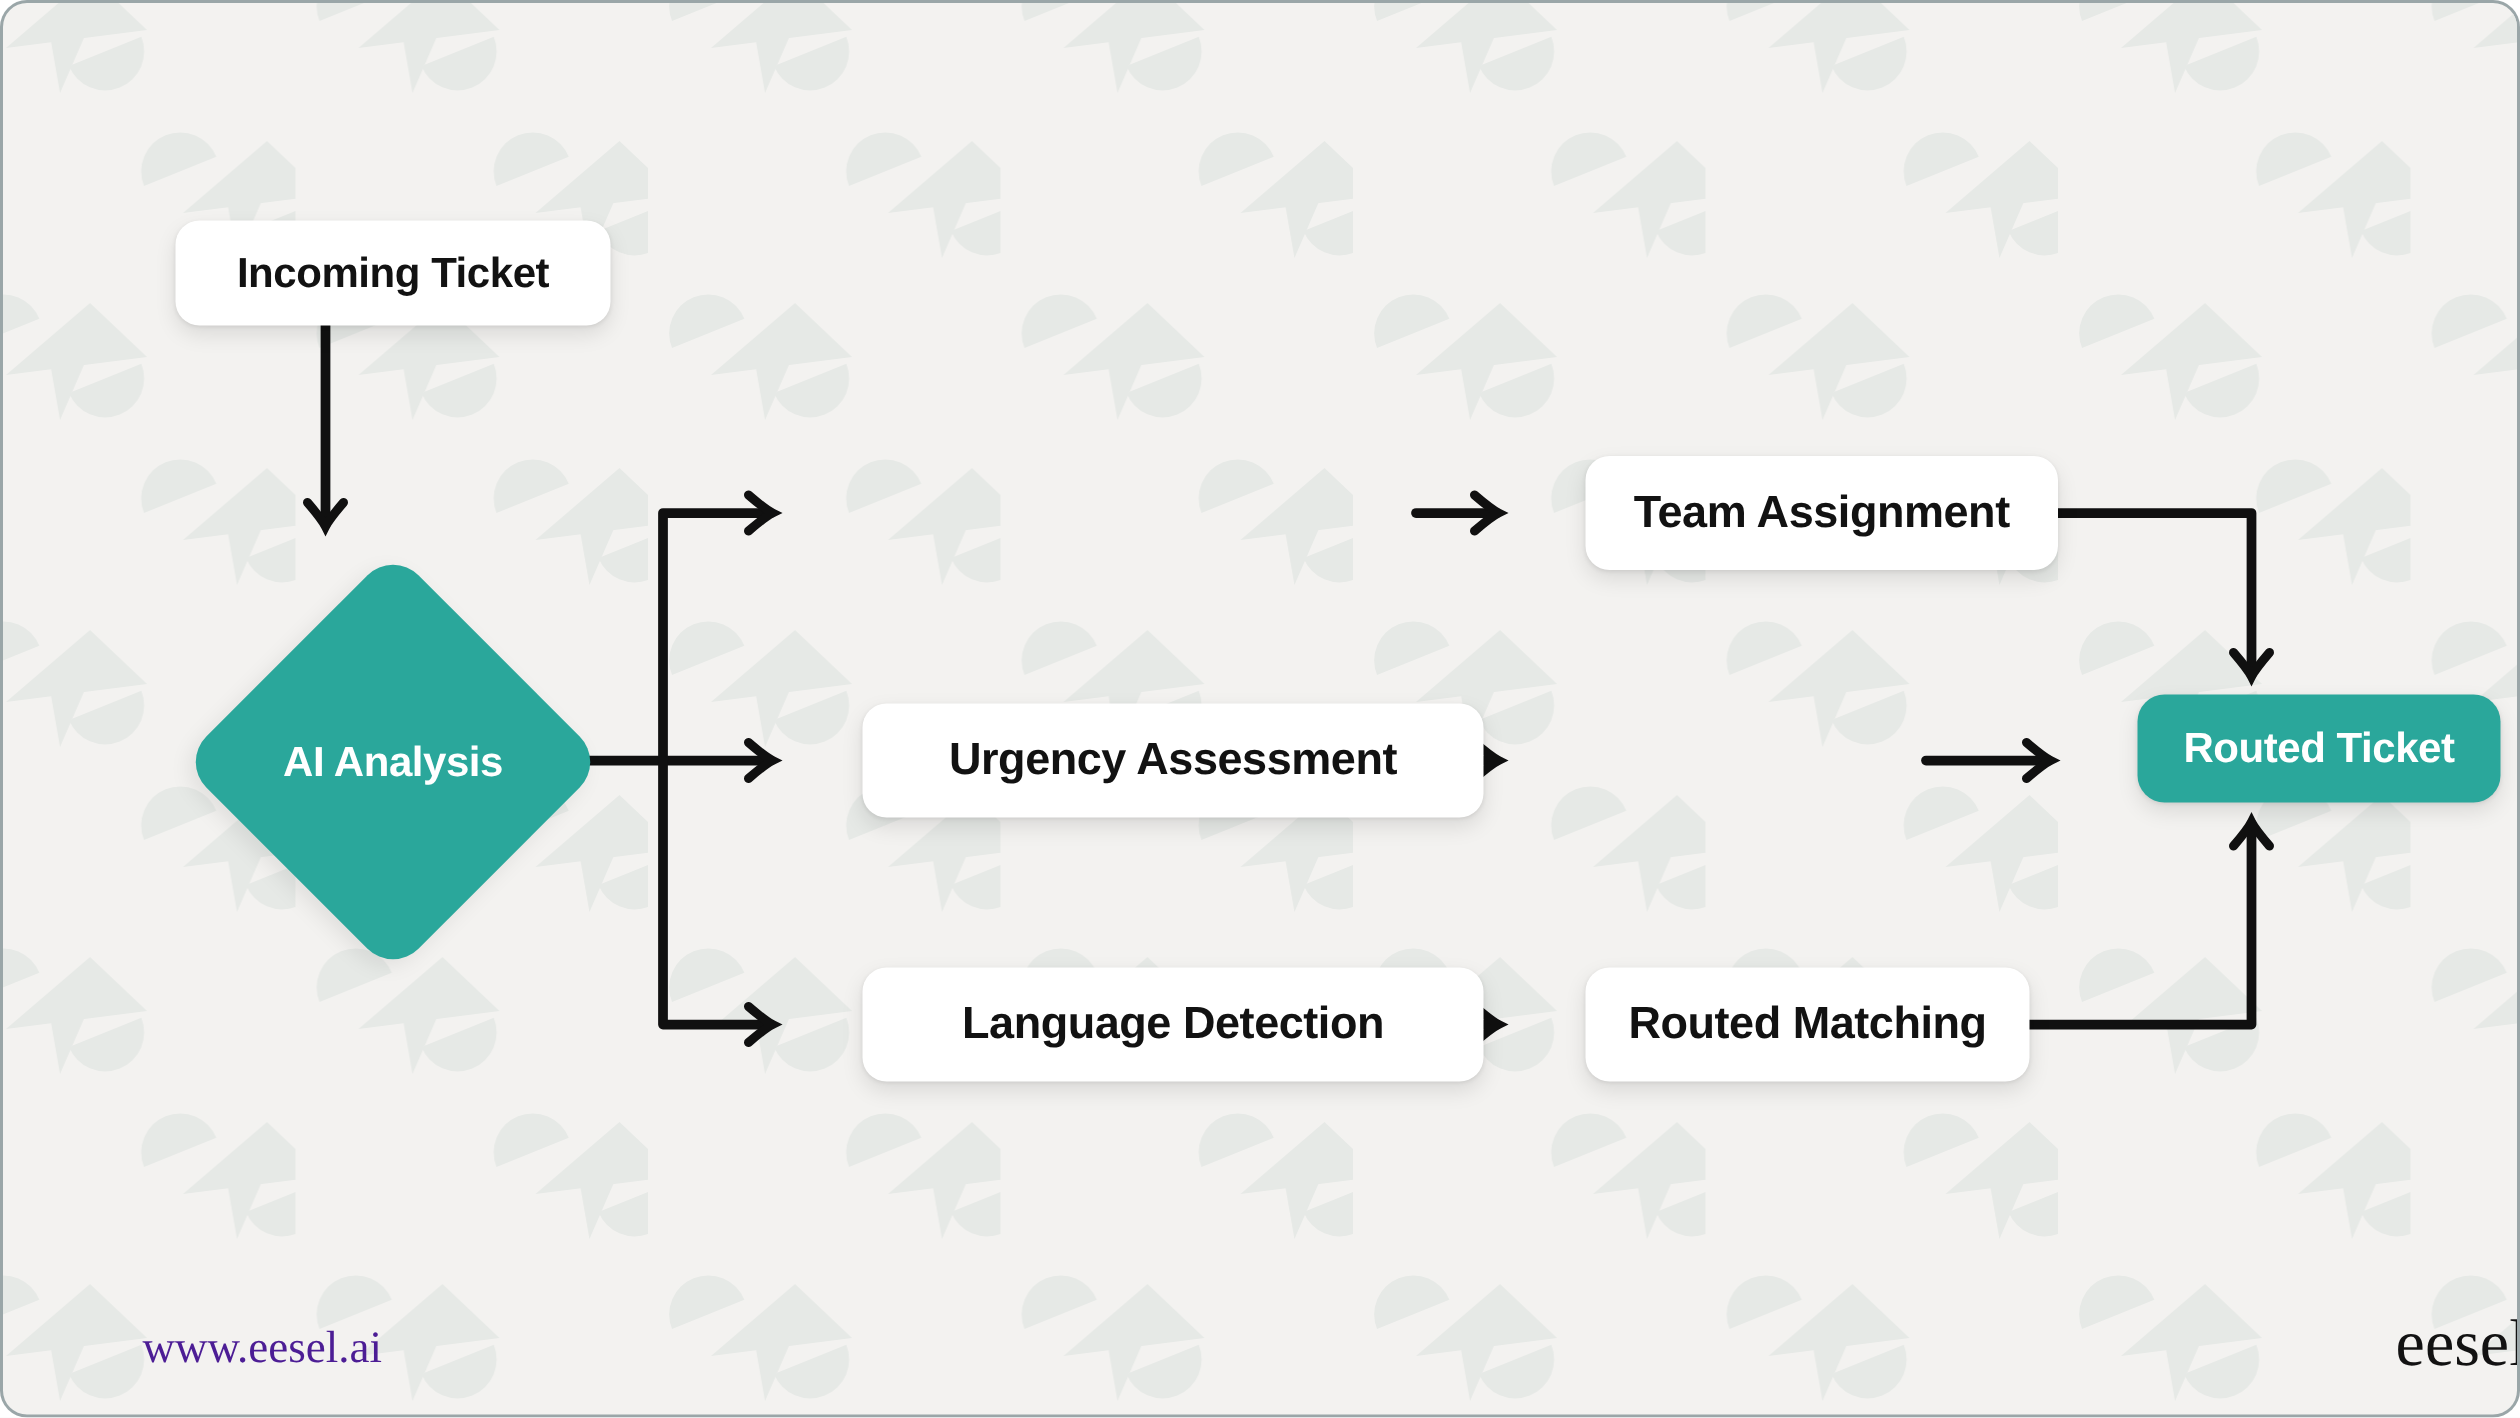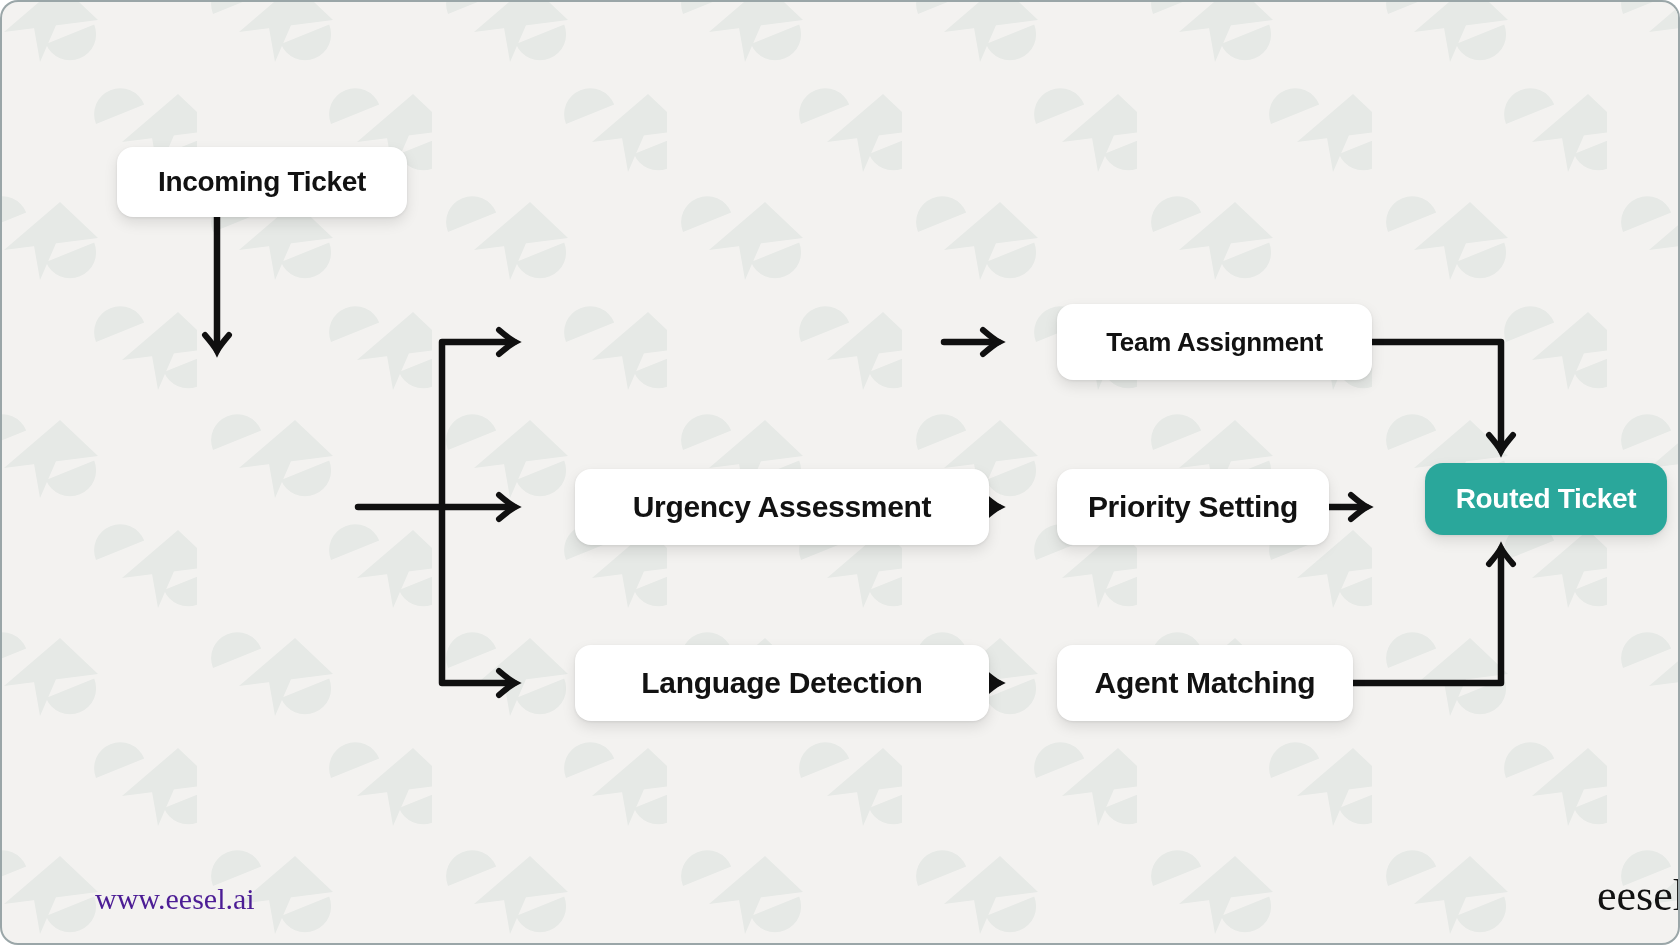--- a/index.html
+++ b/index.html
@@ -28,21 +28,21 @@
     font-weight:700;
     letter-spacing:-.3px;
     white-space:nowrap;
   }
   .node.teal{background:#2aa79b;color:#ffffff;}
 
   .n-incoming{left:70px;top:145px;width:290px;height:70px;font-size:28px;}
   .n-content {left:528px;top:302px;width:414px;height:76px;font-size:30px;}
   .n-urgency {left:528px;top:467px;width:414px;height:76px;font-size:30px;}
   .n-language{left:528px;top:643px;width:414px;height:76px;font-size:30px;}
-  .n-team    {left:1010px;top:302px;width:315px;height:76px;font-size:26px;justify-content:center;}
+  .n-team    {left:1010px;top:302px;width:315px;height:76px;font-size:30px;justify-content:center;}
   .n-priority{left:1010px;top:467px;width:272px;height:76px;font-size:30px;}
   .n-agent   {left:1010px;top:643px;width:296px;height:76px;font-size:30px;}
   .n-routed  {left:1378px;top:461px;width:242px;height:72px;font-size:28px;border-radius:18px;}
 
   .diamond-wrap{position:absolute;left:115px;top:406px;width:200px;height:200px;}
   .diamond{
     position:absolute;left:0;top:0;width:200px;height:200px;
     background:#2aa79b;border-radius:24px;
     transform:rotate(45deg);
     box-shadow:0 6px 14px rgba(0,0,0,.08);
@@ -103,36 +103,37 @@
       <path d="M 1282 505 H 1364" marker-end="url(#arrow)"></path>
       <path d="M 1306 681 H 1499 V 547" marker-end="url(#arrow)"></path>
     </g>
   </svg>
 
   <div class="layer nodes">
     <div class="node n-incoming">
       <span>Incoming Ticket</span>
     </div>
 
+    <div class="diamond-wrap">
+      <div class="diamond"></div>
+      <div class="diamond-label">AI Analysis</div>
+    </div>
 
     <div class="node n-urgency">
       <span>Urgency Assessment</span>
     </div>
     <div class="node n-language">
       <span>Language Detection</span>
     </div>
 
     <div class="node n-team">
       <span>Team Assignment</span>
     </div>
-    <div class="node n-priority">
-      <span>Priority Setting</span>
-    </div>
     <div class="node n-agent">
-      <span>Agent Matching</span>
+      <span>Routed Matching</span>
     </div>
 
     <div class="node teal n-routed">
       <span>Routed Ticket</span>
     </div>
 
     <div class="footer-url">www.eesel.ai</div>
     <div class="brand-wordmark">eesel</div>
   </div>
 

